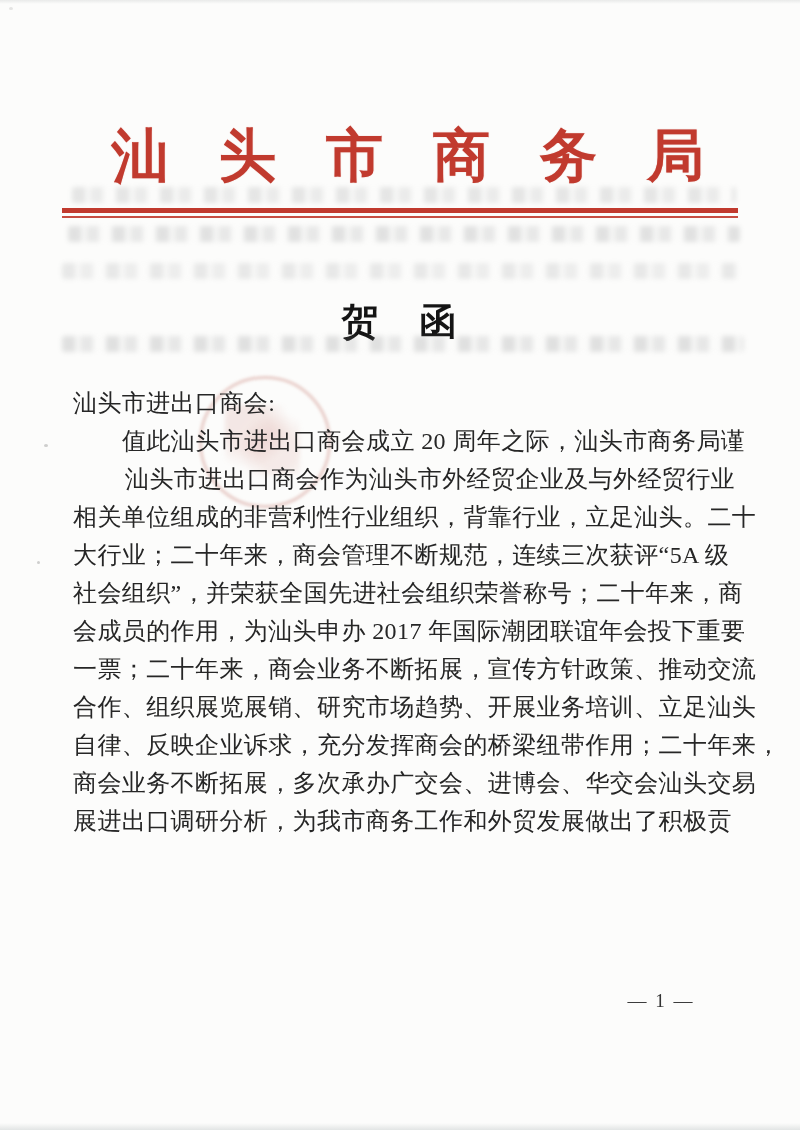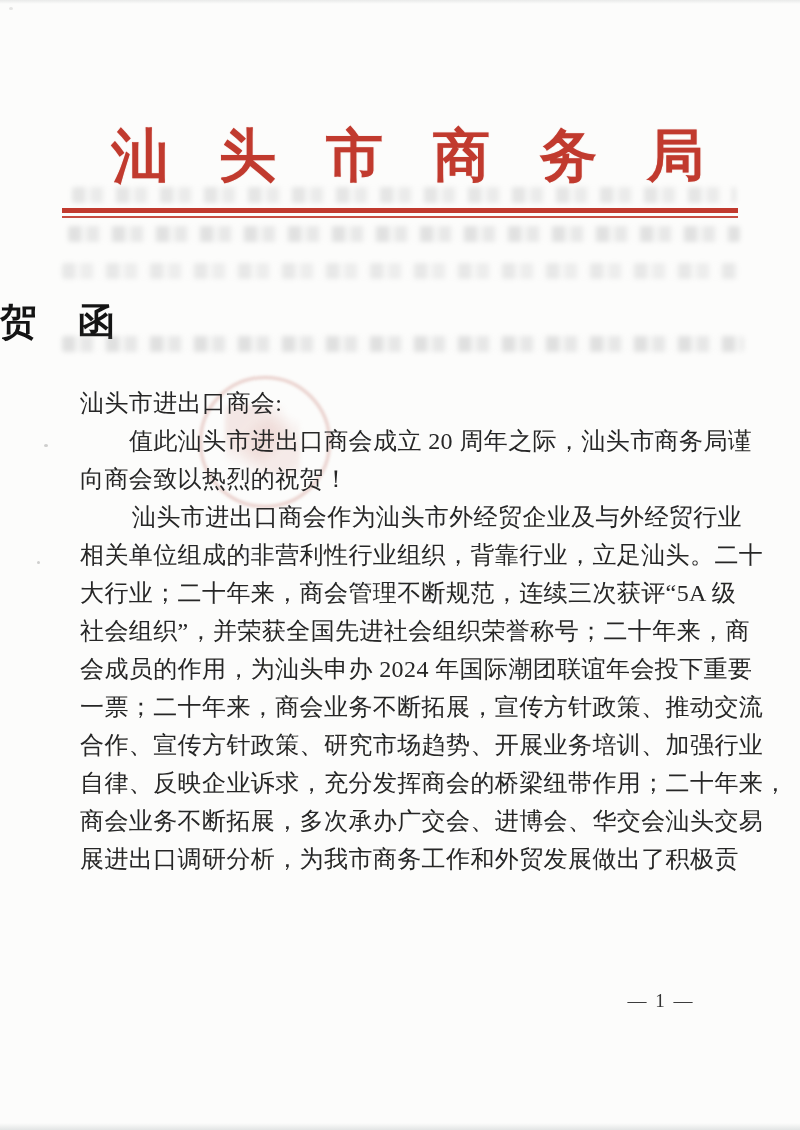--- a/index.html
+++ b/index.html
@@ -93,30 +93,31 @@
       radial-gradient(circle at 30% 30%, rgba(196,110,98,0.14) 0 30%, transparent 60%),
       radial-gradient(circle at 70% 65%, rgba(196,110,98,0.12) 0 28%, transparent 55%);
     filter: blur(2px);
   }
 
   
   .letter-title {
     position: absolute;
     left: 0; top: 297px;
     width: 800px;
+    text-align: center;
     font-size: 37px;
     font-weight: 700;
     color: #141414;
     letter-spacing: 2px;
   }
 
   
   .letter-body {
     position: absolute;
-    left: 80px; top: 384px;
+    left: 73px; top: 384px;
     width: 662px;
   }
   .salutation, .body-line {
     height: 38px;
     line-height: 38px;
     font-size: 24px;
     letter-spacing: 0.4px;
     white-space: nowrap;
     color: #262626;
   }
@@ -161,28 +162,27 @@
 
   <div class="ghost ghost-d"></div>
 
   <div class="seal-ring"></div>
   <div class="seal-blob"></div>
 
   <div class="letter-body">
     <div class="salutation">汕头市进出口商会:</div>
 
   <div class="body-line indent">值此汕头市进出口商会成立 20 周年之际，汕头市商务局谨</div>
-      <div class="body-line">向商会致以热烈的祝贺！</div>
       <div class="body-line indent">汕头市进出口商会作为汕头市外经贸企业及与外经贸行业</div>
       <div class="body-line">相关单位组成的非营利性行业组织，背靠行业，立足汕头。二十</div>
       <div class="body-line">大行业；二十年来，商会管理不断规范，连续三次获评“5A 级</div>
       <div class="body-line">社会组织”，并荣获全国先进社会组织荣誉称号；二十年来，商</div>
-      <div class="body-line">会成员的作用，为汕头申办 2024 年国际潮团联谊年会投下重要</div>
+      <div class="body-line">会成员的作用，为汕头申办 2017 年国际潮团联谊年会投下重要</div>
       <div class="body-line">一票；二十年来，商会业务不断拓展，宣传方针政策、推动交流</div>
-      <div class="body-line">合作、宣传方针政策、研究市场趋势、开展业务培训、加强行业</div>
+      <div class="body-line">合作、组织展览展销、研究市场趋势、开展业务培训、立足汕头</div>
       <div class="body-line">自律、反映企业诉求，充分发挥商会的桥梁纽带作用；二十年来，</div>
       <div class="body-line">商会业务不断拓展，多次承办广交会、进博会、华交会汕头交易</div>
       <div class="body-line">展进出口调研分析，为我市商务工作和外贸发展做出了积极贡</div>
     </div>
 
   <div class="page-number">— 1 —</div>
 
   <div class="speck speck-1"></div>
   <div class="speck speck-2"></div>
   <div class="speck speck-3"></div>

